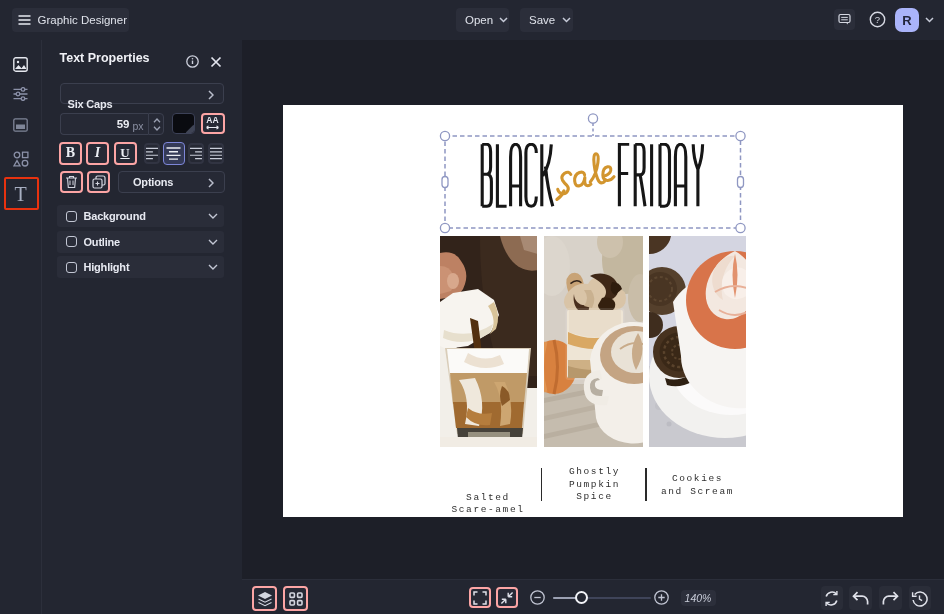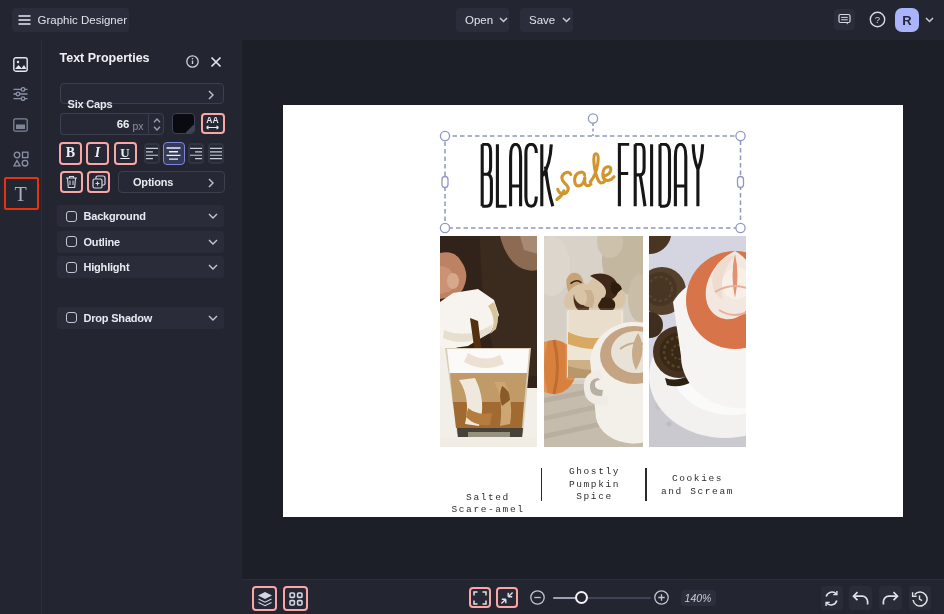--- a/index.html
+++ b/index.html
@@ -113,21 +113,21 @@
   </svg>
 
   <div class="pbox" style="left:18.5px; top:42.5px; width:164px; height:21.5px;">
     <span style="position:absolute; left:7px; top:14px; color:#e7e9f0; font-size:11px; font-weight:bold; letter-spacing:-0.2px;">Six Caps</span>
     <svg style="position:absolute; right:9px; top:6px;" width="6" height="10" viewBox="0 0 6 10">
         <path d="M1,1l4,4l-4,4" stroke="#b9bdcb" stroke-width="1.5" fill="none"></path>
       </svg>
   </div>
 
   <div class="pbox" style="left:18.5px; top:73px; width:88px; height:21.5px; border-radius:4px 0 0 4px; border-right:none;">
-    <span style="position:absolute; right:18px; top:4px; color:#eceef4; font-size:11.5px; font-weight:bold;">66</span>
+    <span style="position:absolute; right:18px; top:4px; color:#eceef4; font-size:11.5px; font-weight:bold;">59</span>
     <span style="position:absolute; right:4px; top:5.5px; color:#8b90a3; font-size:10.5px;">px</span>
   </div>
   <div class="pbox" style="left:106.5px; top:73px; width:16.5px; height:21.5px; border-radius:0 4px 4px 0;">
     <svg style="position:absolute; left:4px; top:3.5px;" width="8" height="5" viewBox="0 0 8 5">
         <path d="M1,4.2l3-3.2L7,4.2" stroke="#9aa0b2" stroke-width="1.3" fill="none"></path>
       </svg>
     <svg style="position:absolute; left:4px; top:12px;" width="8" height="5" viewBox="0 0 8 5">
         <path d="M1,0.8l3,3.2L7,0.8" stroke="#9aa0b2" stroke-width="1.3" fill="none"></path>
       </svg>
   </div>
@@ -203,27 +203,20 @@
   <div class="ckrow" style="top:190.5px;">
       <div class="ckbox"></div>
       <div class="cklbl">Outline</div>
     <svg class="ckchev" style="top:8px" width="10" height="7" viewBox="0 0 10 7">
         <path d="M1,1l4,4l4-4" stroke="#c3c7d4" stroke-width="1.4" fill="none"></path>
       </svg>
     </div>
   <div class="ckrow" style="top:216px;">
       <div class="ckbox"></div>
       <div class="cklbl">Highlight</div>
-    <svg class="ckchev" style="top:8px" width="10" height="7" viewBox="0 0 10 7">
-        <path d="M1,1l4,4l4-4" stroke="#c3c7d4" stroke-width="1.4" fill="none"></path>
-      </svg>
-    </div>
-  <div class="ckrow" style="top:266.5px;">
-      <div class="ckbox"></div>
-      <div class="cklbl">Drop Shadow</div>
     <svg class="ckchev" style="top:8px" width="10" height="7" viewBox="0 0 10 7">
         <path d="M1,1l4,4l4-4" stroke="#c3c7d4" stroke-width="1.4" fill="none"></path>
       </svg>
     </div>
 </div>
 
 <div id="poster">
 
   <div class="abs" style="left:157px; top:131px; width:97.2px; height:211px; overflow:hidden;" id="ph1">
     <svg width="98" height="211" viewBox="0 0 98 211">

